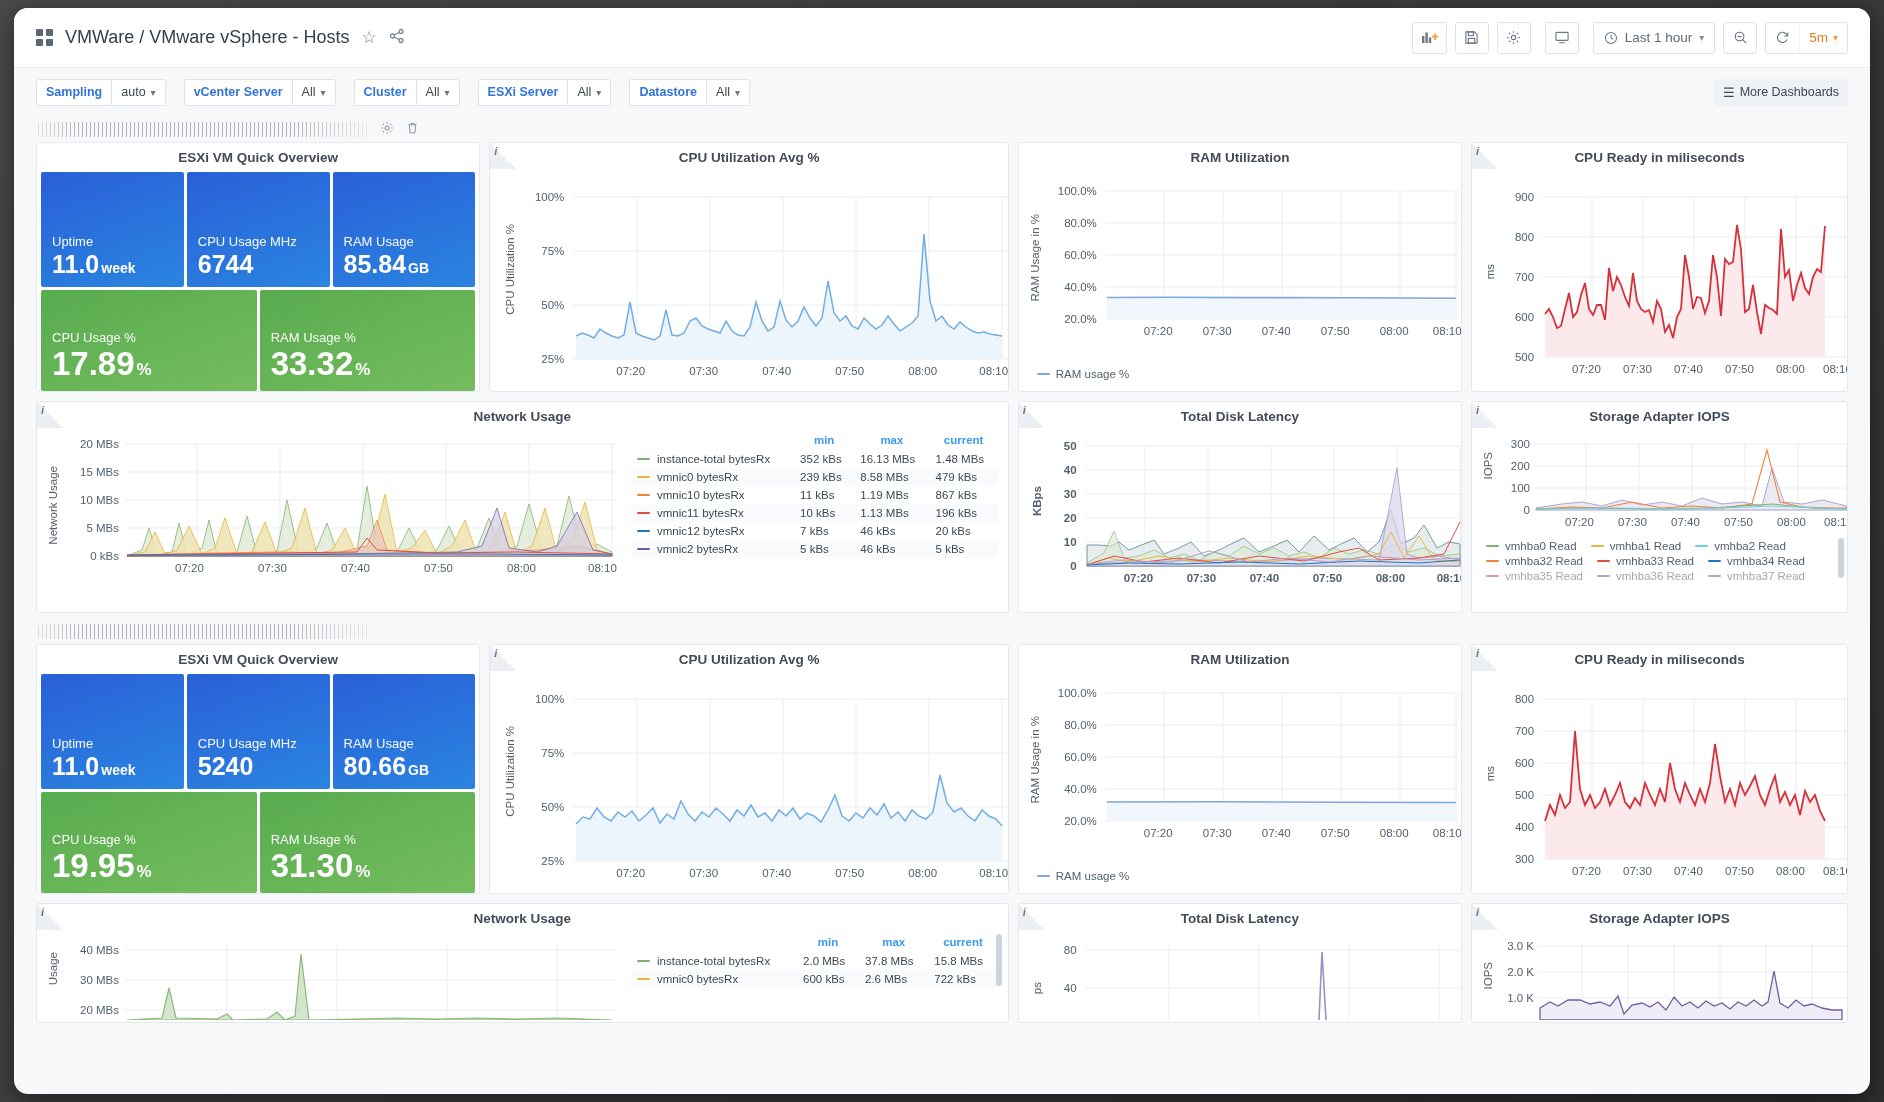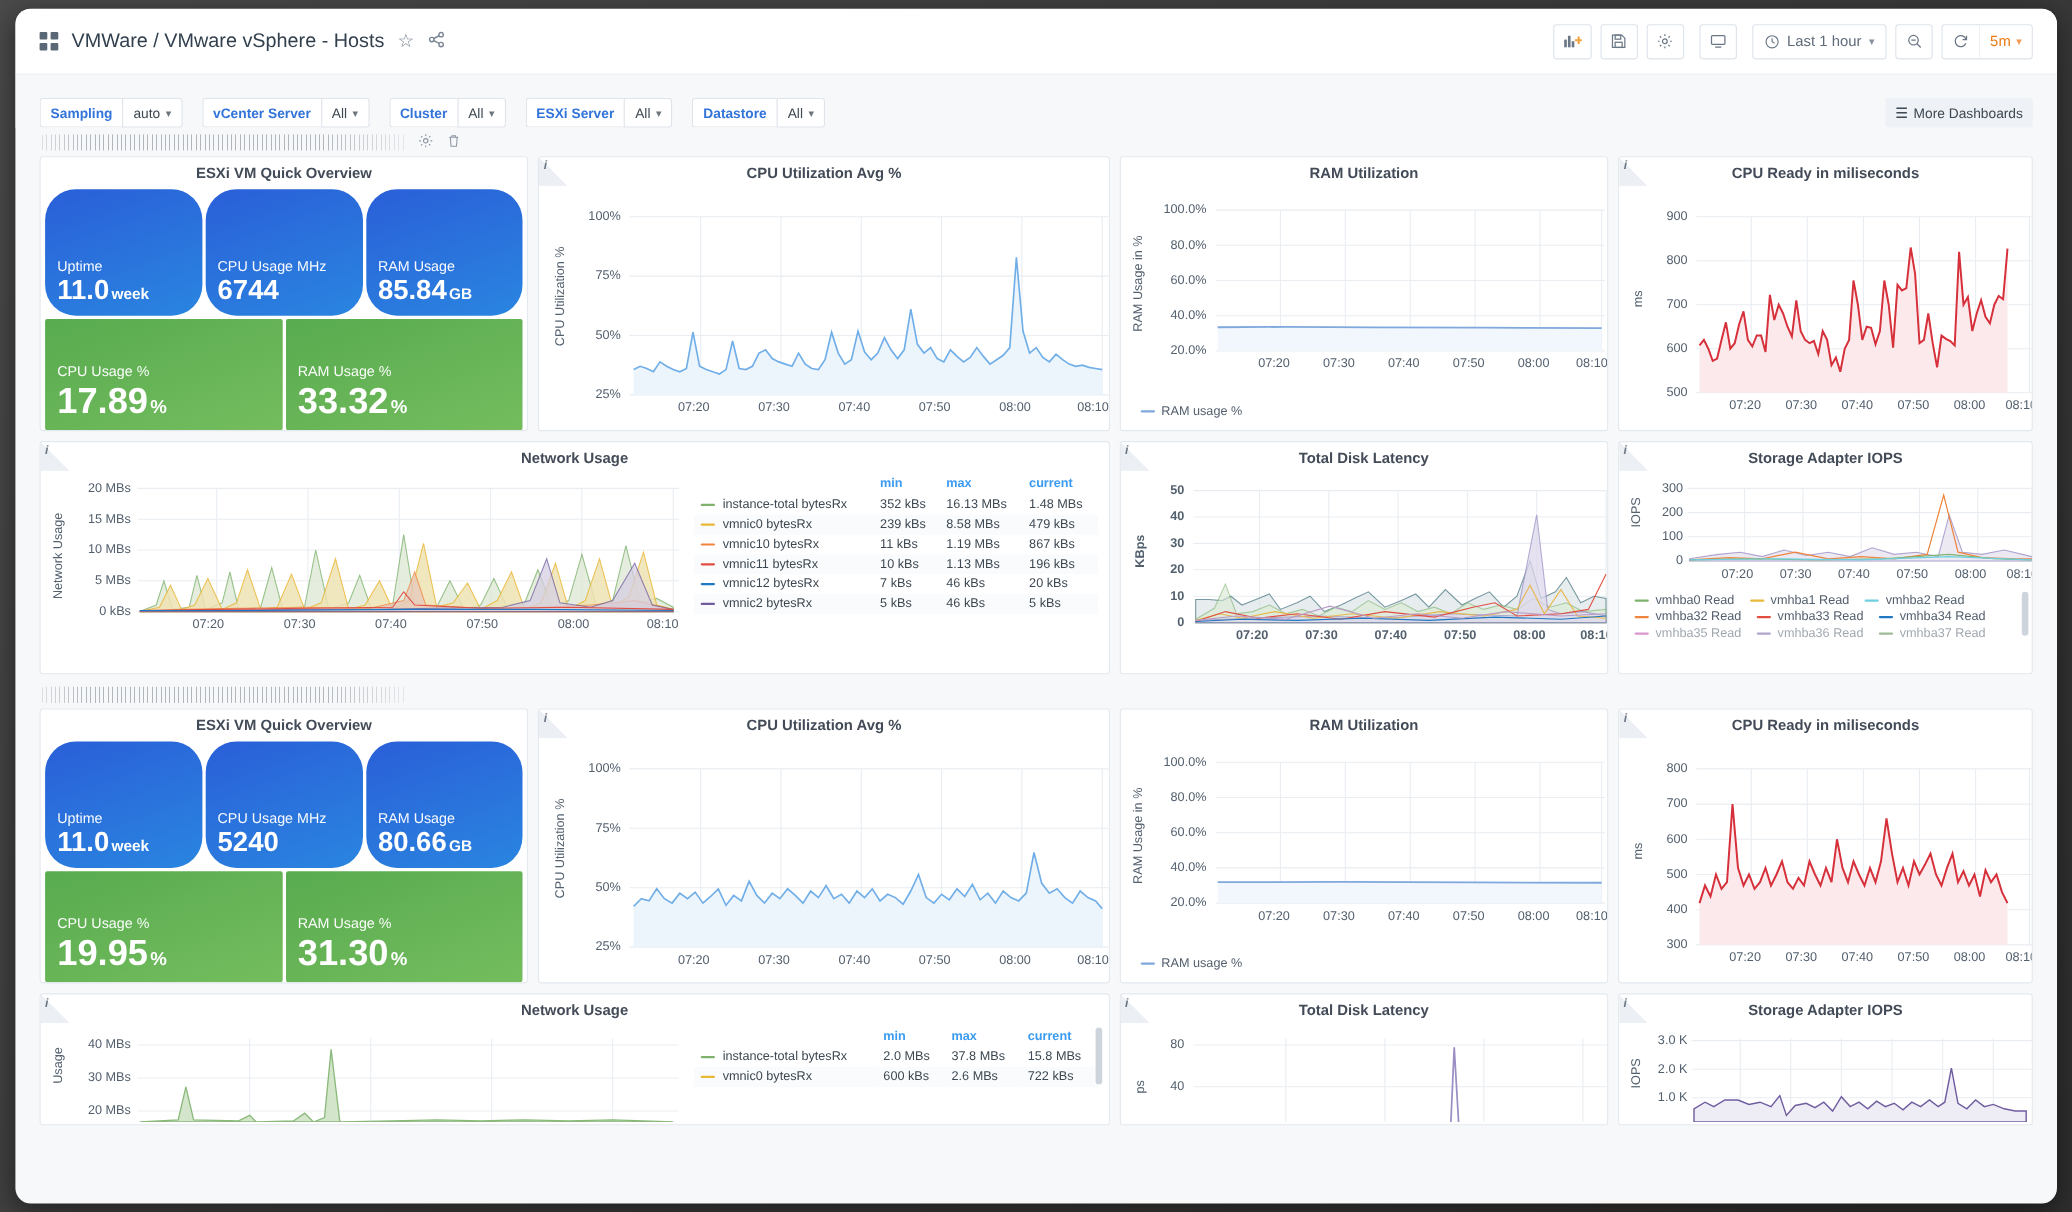--- a/index.html
+++ b/index.html
@@ -41,21 +41,21 @@
     height:32px;border:1px solid #dde3ea;border-radius:3px;display:flex;align-items:center;
     padding:0 10px;gap:7px;background:#fff;color:#5f6b7a;font-size:13.5px;cursor:pointer;
   }
   .refresh-group{display:flex;align-items:center;border:1px solid #dde3ea;border-radius:3px;background:#fff;height:32px;}
   .refresh-group>div{padding:0 9px;display:flex;align-items:center;height:100%;cursor:pointer;color:#6b7785;font-size:13.5px;}
   .refresh-group>div+div{border-left:1px solid #eef1f5;}
   .orange{color:#eb7b18;}
   .caret{font-size:10px;opacity:.75;}
   
   .varbar{
-    height:48px;display:flex;align-items:flex-end;padding:0 22px;gap:0;background:#f7f8fa;
+    height:48px;display:flex;align-items:center;padding:0 22px;gap:0;background:#f7f8fa;
   }
   .vgroup{display:flex;margin-right:18px;}
   .vlabel,.vval{
     height:27px;border:1px solid #dfe4ea;background:#fff;display:flex;align-items:center;
     padding:0 9px;font-size:12.5px;color:#3274d9;cursor:pointer;white-space:nowrap;
   }
   .vlabel{border-radius:3px 0 0 3px;border-right:none;font-weight:600;}
   .vval{border-radius:0 3px 3px 0;color:#3d4852;gap:5px;}
   .more-dash{
     margin-left:auto;height:27px;display:flex;align-items:center;gap:5px;padding:0 9px;
@@ -91,39 +91,39 @@
   
   .stat-wrap{padding:3px 4px 4px;display:flex;flex-direction:column;gap:3px;}
   .stat-row{display:flex;gap:3px;}
   .tile{
     flex:1;border-radius:2px;color:#fff;padding:10px 11px;display:flex;flex-direction:column;
     justify-content:flex-end;position:relative;
   }
   .tile .lbl{font-size:13px;opacity:.97;margin-bottom:2px;font-weight:400;}
   .tile .val{font-size:25px;font-weight:700;line-height:1.05;}
   .tile .val .unit{font-size:14px;font-weight:700;margin-left:2px;}
-  .tile.blue{background:linear-gradient(160deg,#2a5fd8,#2a85e0);border-radius:28px;}
+  .tile.blue{background:linear-gradient(160deg,#2a5fd8,#2a85e0);}
   .tile.green{background:linear-gradient(160deg,#58ab4f,#74bd5e);}
   .tile.big .val{font-size:33px;}
   .tile.big .lbl{font-size:13px;}
   .tile.big .val .unit{font-size:17px;}
   
   .chart-body{position:relative;}
   .axis-title{
     position:absolute;writing-mode:vertical-rl;transform:rotate(180deg);
     font-size:11.5px;color:#53606e;
   }
   .ytick,.xtick{position:absolute;font-size:11.5px;color:#53606e;white-space:nowrap;}
   .ytick{text-align:right;}
   .legend-inline{display:flex;flex-wrap:wrap;padding:4px 10px 2px 14px;gap:3px 14px;}
   .lg-item{display:flex;align-items:center;gap:6px;font-size:11.5px;color:#53606e;white-space:nowrap;}
   .swatch{width:13px;height:2.5px;border-radius:2px;display:inline-block;}
   
   .legend-table{font-size:11.5px;color:#3d4852;width:100%;border-collapse:collapse;}
-  .legend-table th{color:#3a9bf0;font-weight:600;text-align:left;padding:2px 6px 4px;font-size:11.5px;}
+  .legend-table th{color:#3a9bf0;font-weight:600;text-align:center;padding:2px 6px 4px;font-size:11.5px;}
   .legend-table td{padding:3px 6px;white-space:nowrap;}
   .legend-table td.name{text-align:left;display:flex;align-items:center;gap:7px;}
   .legend-table tr.alt{background:#fafbfc;}
   .scrollbar{position:absolute;right:3px;width:6px;border-radius:3px;background:#cdd4dc;}
 </style>
 </head>
 <body>
 
 <div class="desktop">
 <div class="browser">

